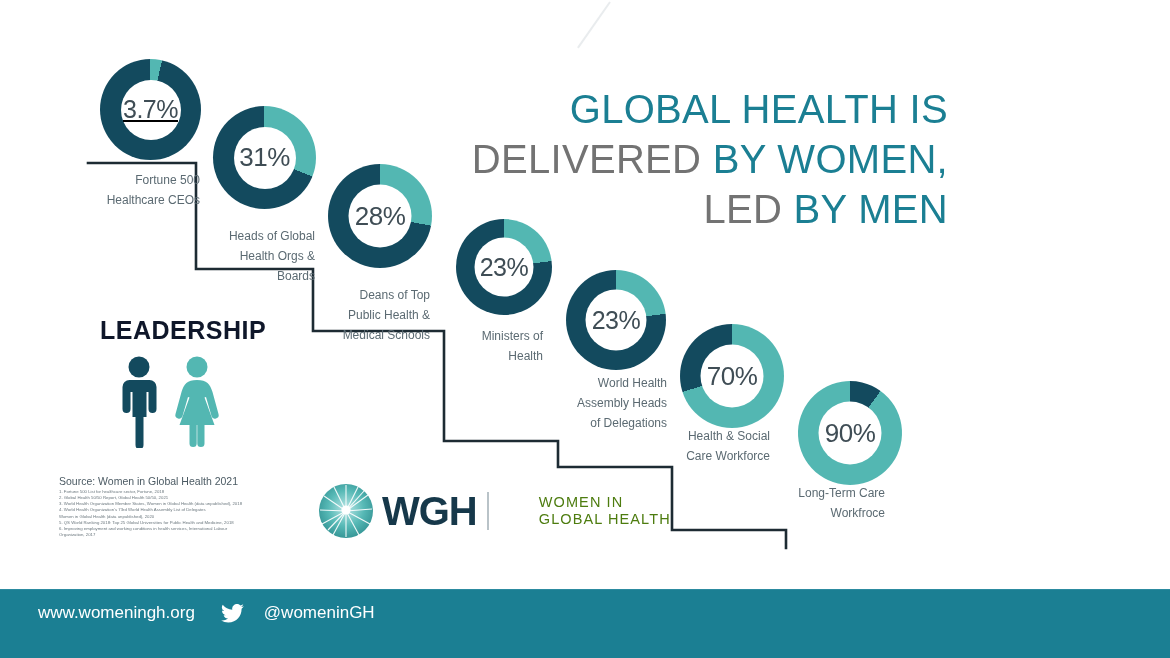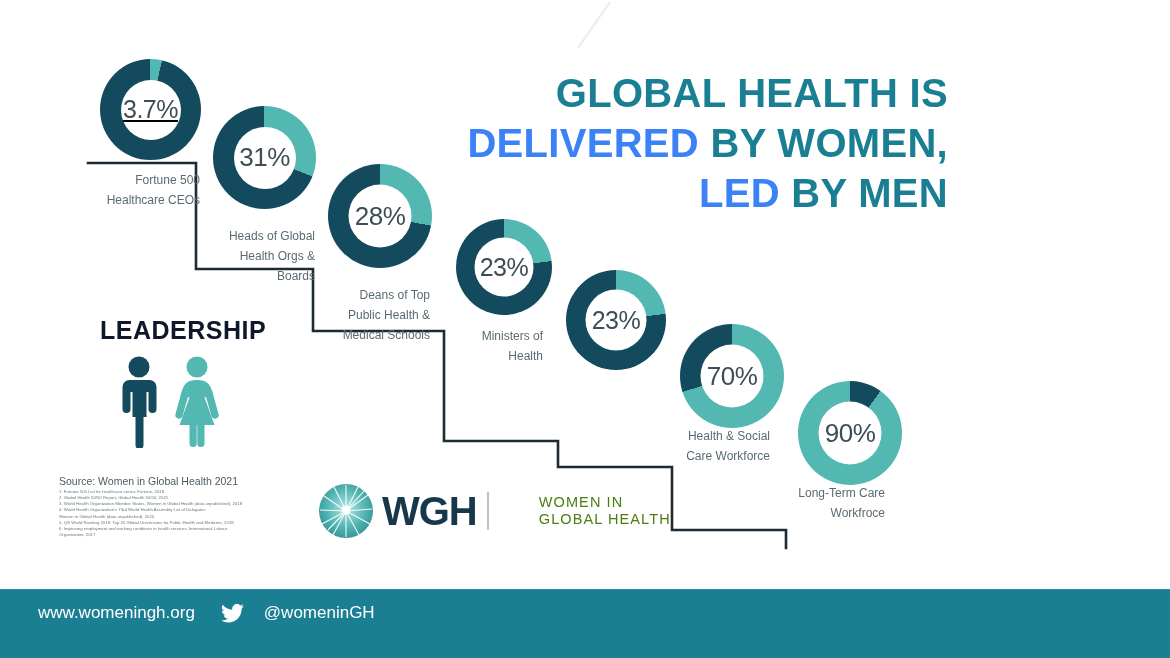--- a/index.html
+++ b/index.html
@@ -56,30 +56,30 @@
     font-size:12px;
     line-height:20px;
     font-family:"Liberation Sans", sans-serif;
   }
   .dlabel.r{text-align:right;}
 
   
   .title{
     position:absolute;
     right:222px;
-    top:68px;
+    top:84px;
     width:640px;
     text-align:right;
-    font-weight:bold;
+    font-weight:normal;
     font-size:40px;
     line-height:50px;
     letter-spacing:0.3px;
   }
   .t-teal{color:#1b7f93;}
-  .t-dark{color:#3b82f6;}
+  .t-dark{color:#737373;}
 
   
   .lead-title{
     position:absolute;
     left:100px;top:316px;
     font-weight:bold;
     font-size:25px;
     letter-spacing:0.5px;
     color:#0f172a;
   }
@@ -183,20 +183,25 @@
   <div class="dlabel r" style="left:350px;top:326px;width:193px;">
     <div>Ministers of</div>
     <div>Health</div>
   </div>
 
   <div class="donut" style="left:566px;top:270px;width:100px;height:100px;
        background:conic-gradient(#53b7b2 0deg 82.8deg, #134a5e 82.8deg 360deg);">
     <div class="hole" style="width:61px;height:61px;">
       <span class="val" style="font-size:25px;">23%</span>
     </div>
+  </div>
+  <div class="dlabel r" style="left:455px;top:373px;width:212px;">
+    <div>World Health</div>
+    <div>Assembly Heads</div>
+    <div>of Delegations</div>
   </div>
 
   <div class="donut" style="left:680px;top:324px;width:104px;height:104px;
        background:conic-gradient(#53b7b2 0deg 252deg, #134a5e 252deg 360deg);">
     <div class="hole" style="width:63px;height:63px;">
       <span class="val" style="font-size:26px;">70%</span>
     </div>
   </div>
   <div class="dlabel r" style="left:570px;top:426px;width:200px;">
     <div>Health &amp; Social</div>

